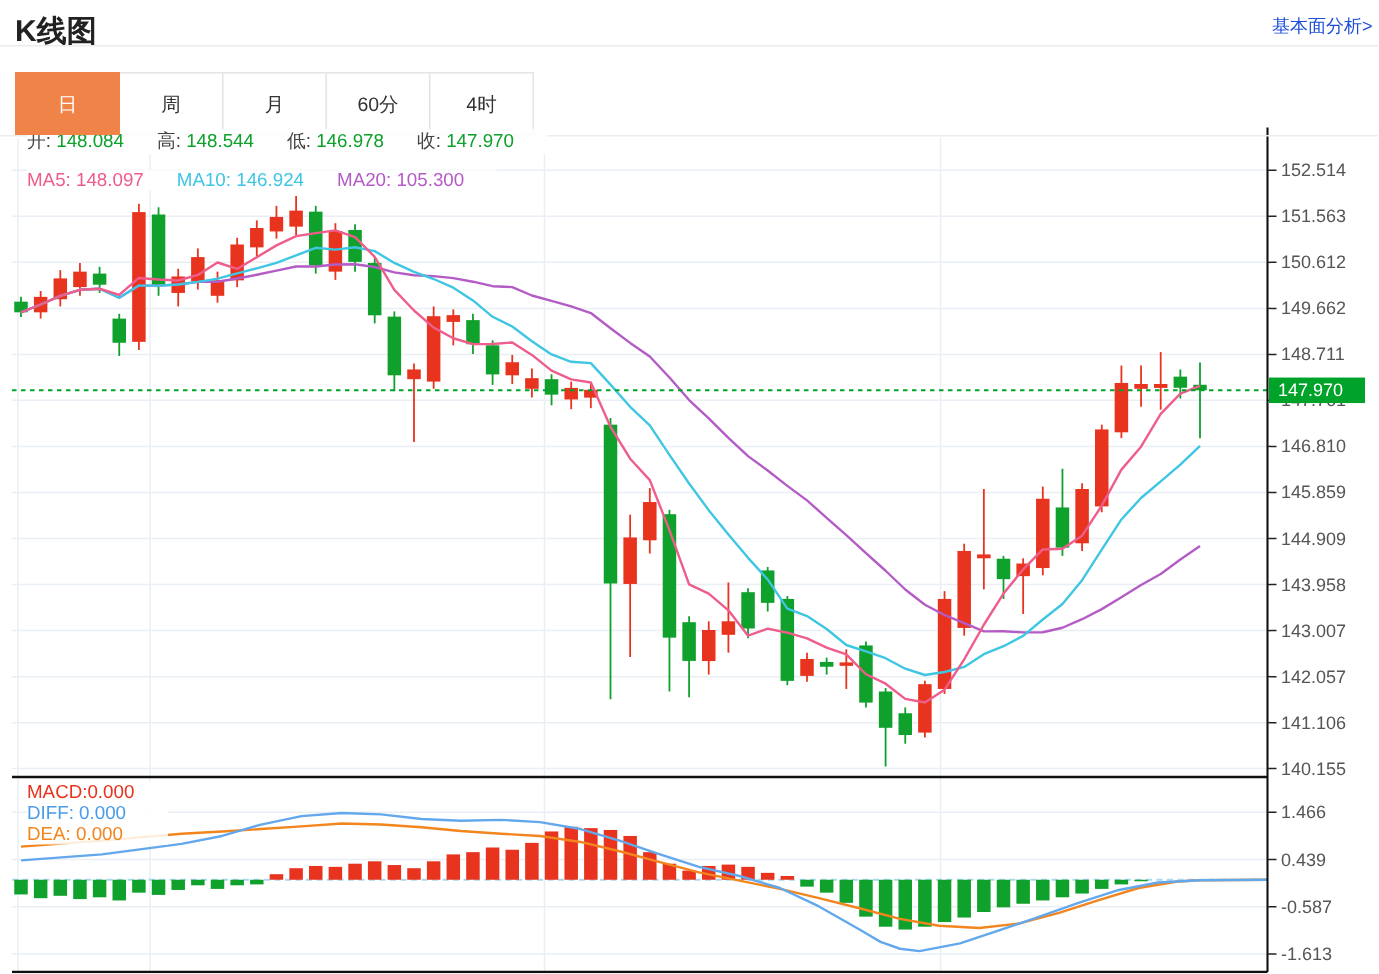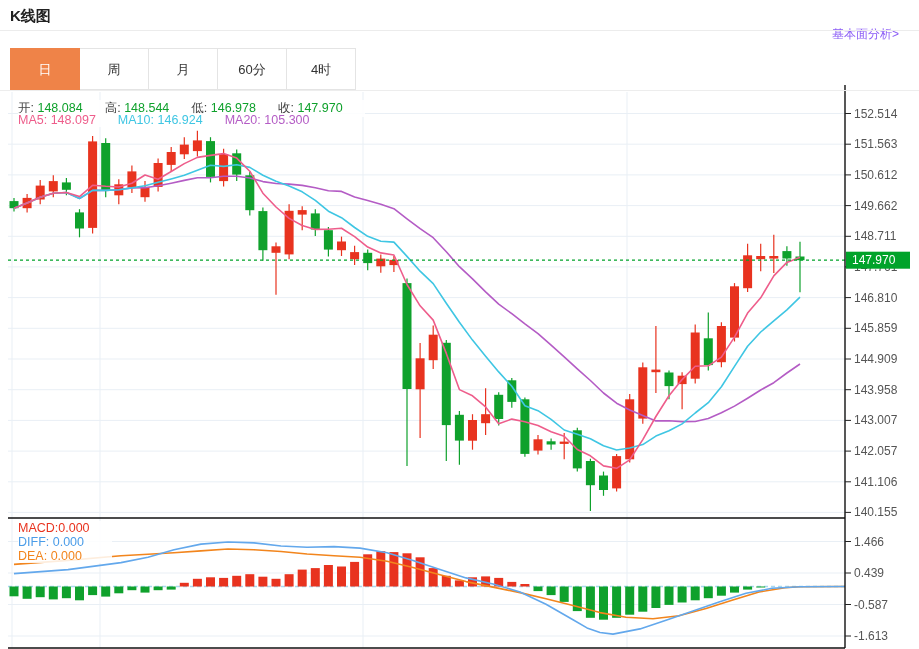--- a/index.html
+++ b/index.html
@@ -1,30 +1,30 @@
 <!DOCTYPE html>
 <html><head>
 <meta charset="utf-8">
 <style>
   html,body{margin:0;padding:0;background:#fff;}
   #app{position:relative;width:919px;height:649px;background:#fff;overflow:hidden;
        font-family:"Liberation Sans","DejaVu Sans",sans-serif;}
-  .page-title{position:absolute;left:10px;top:7px;font-size:15px;font-weight:bold;color:#222;}
-  .fund-link{position:absolute;right:20px;top:9px;font-size:12px;color:#8b5cf6;text-decoration:none;cursor:pointer;margin-top:17px;}
+  .page-title{position:absolute;left:10px;top:7px;font-size:20px;font-weight:bold;color:#222;}
+  .fund-link{position:absolute;right:4px;top:9px;font-size:12px;color:#1d4ed8;text-decoration:none;cursor:pointer;}
   .top-divider{position:absolute;left:0;top:30px;width:919px;border-top:1px solid #ececec;}
   .tabs{position:absolute;left:11px;top:48px;display:flex;}
   .tab{width:70px;height:42px;line-height:42px;text-align:center;font-size:13px;color:#333;
        border:1px solid #e4e4e4;margin-left:-1px;background:#fff;cursor:pointer;box-sizing:border-box;}
   .tab.active{background:#ef8348;color:#fff;border-color:#ef8348;z-index:2;}
   .tabs-underline{position:absolute;left:0;top:90px;width:919px;border-top:1px solid #ededed;}
   .legend{position:absolute;left:18px;display:flex;font-size:12.5px;background:rgba(255,255,255,.85);}
   .legend .item{margin-right:22px;white-space:nowrap;}
   .legend .lab{color:#444;}
   .legend .val{color:#0fa12c;}
-  .legend-ohlc{top:100px;}
+  .legend-ohlc{top:86px;}
   .legend-ma{top:113px;}
   .legend-macd{top:521px;flex-direction:column;}
   svg{position:absolute;left:0;top:0;}
   svg text{font-family:"Liberation Sans","DejaVu Sans",sans-serif;}
 </style>
 </head>
 <body>
 <div id="app">
 
 <svg id="chart" width="919" height="649" viewBox="0 0 919 649">

